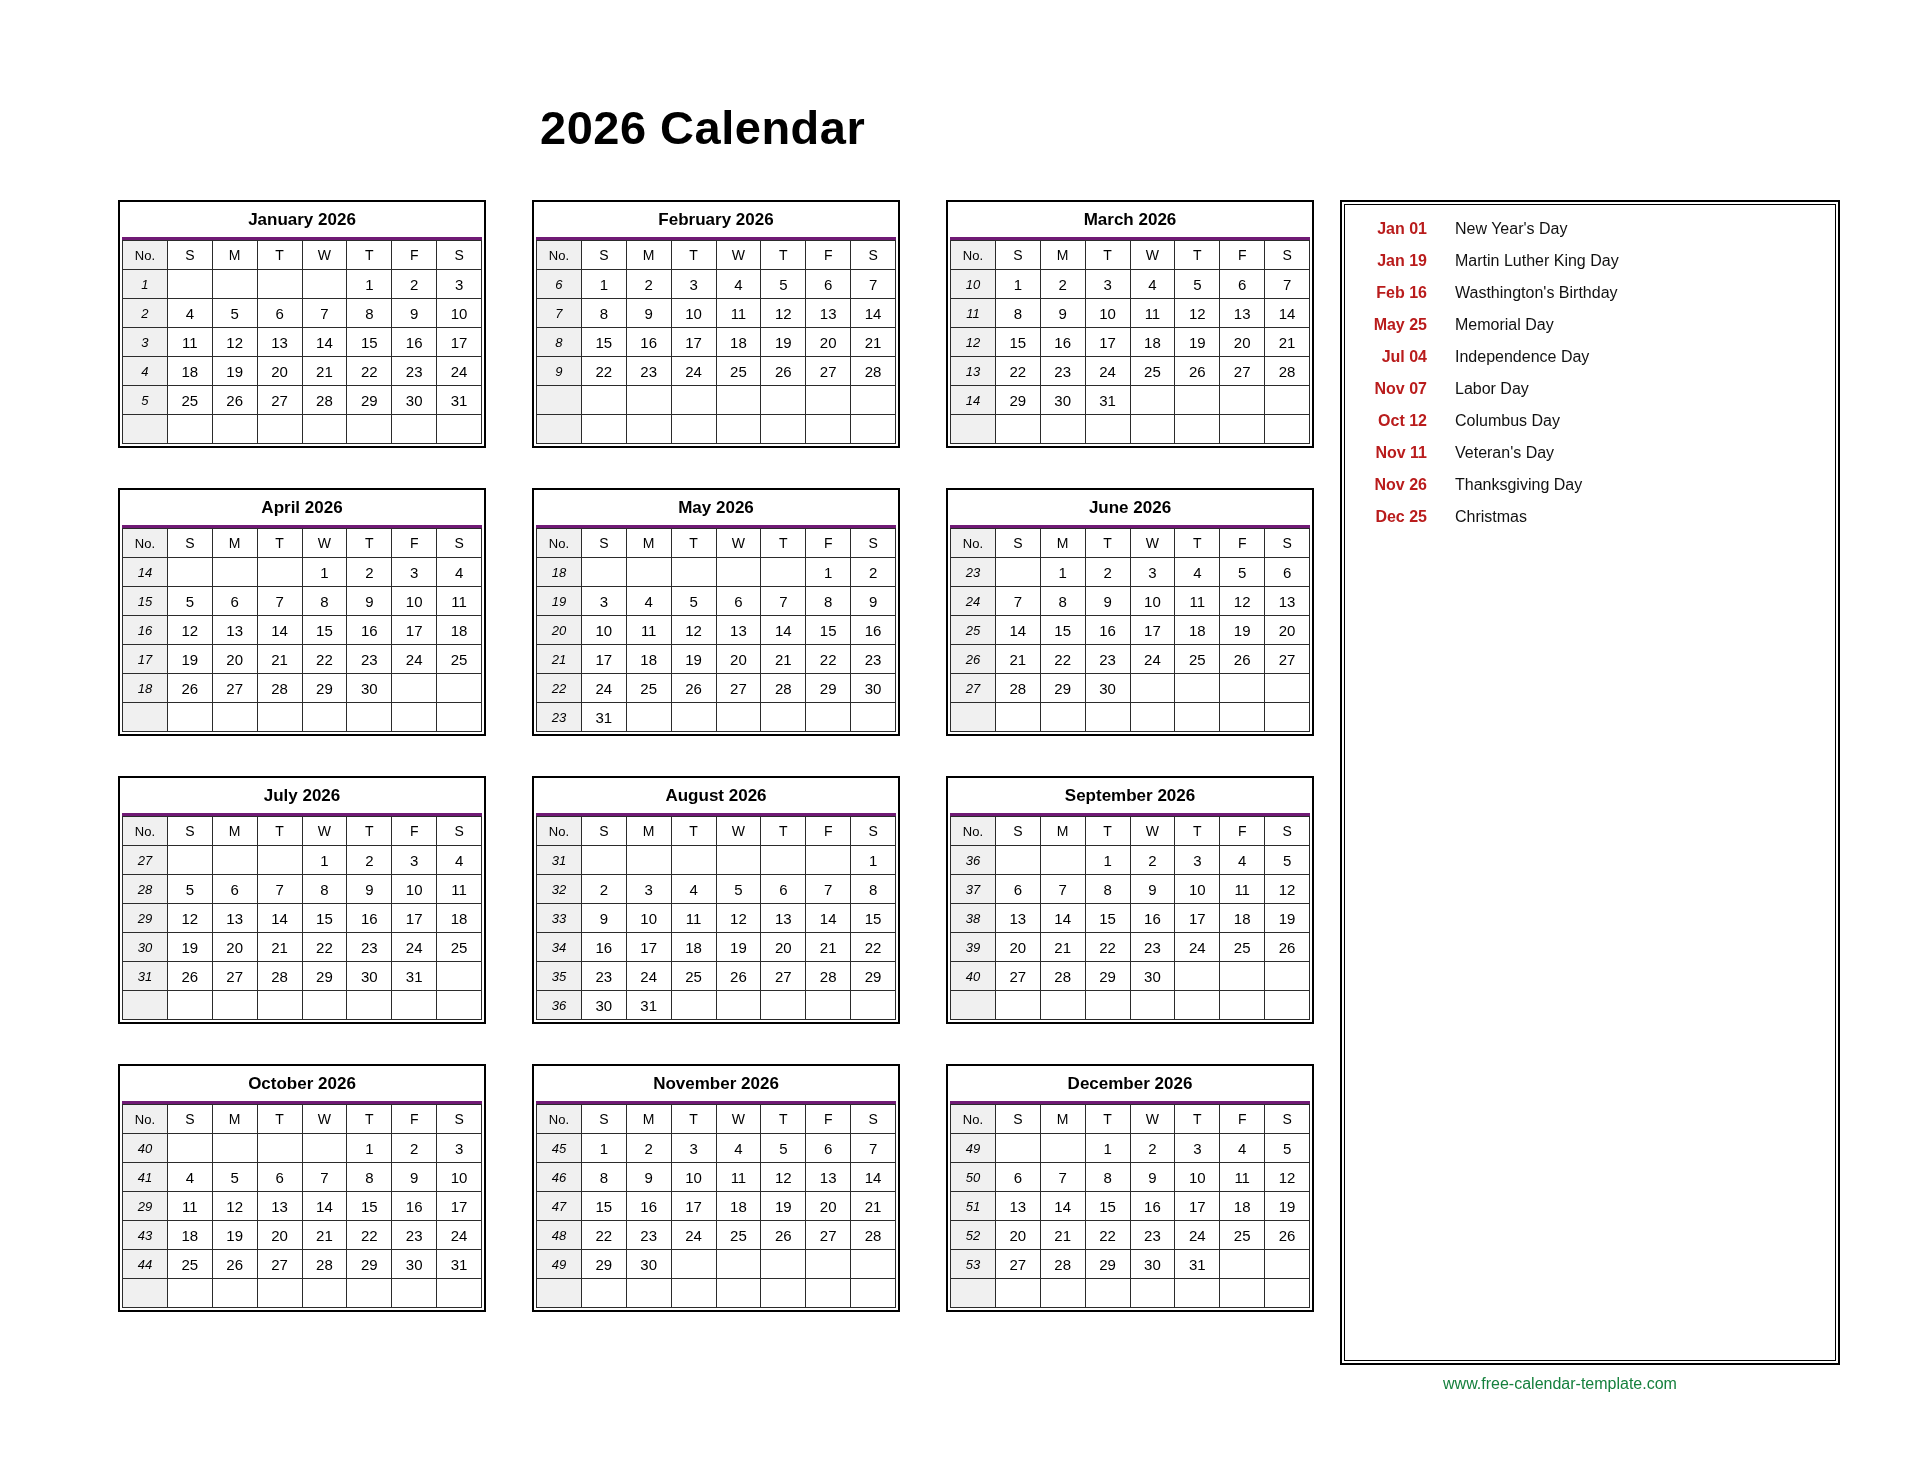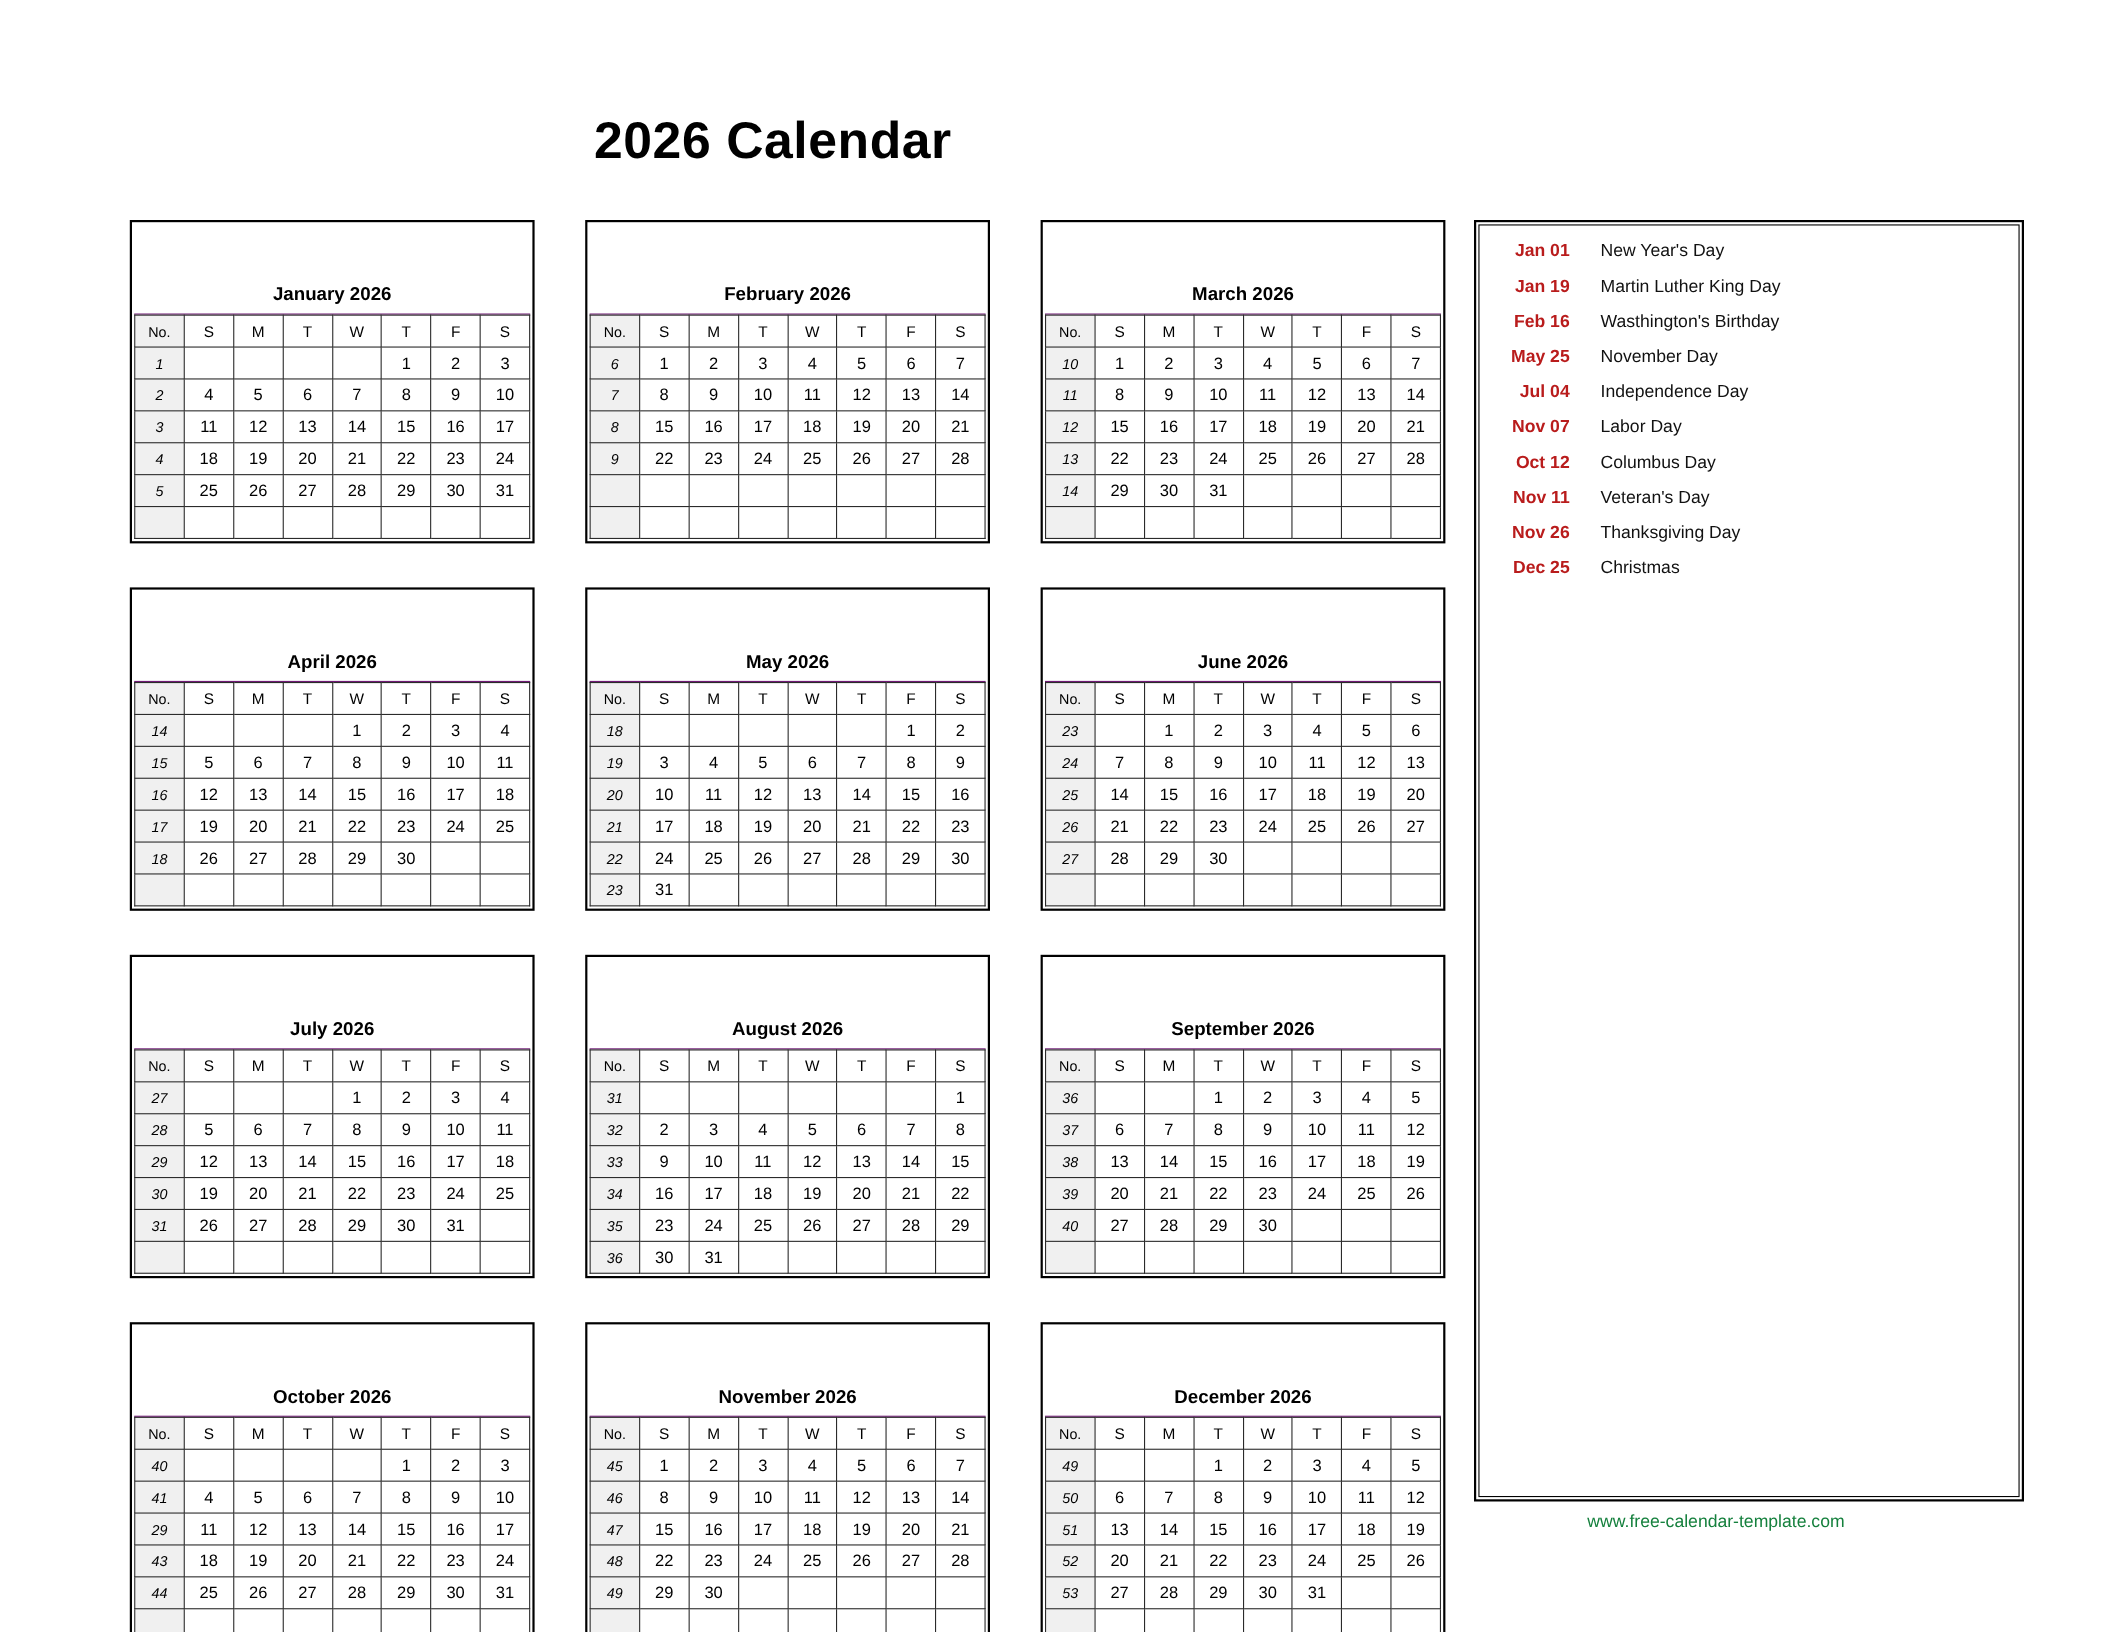--- a/index.html
+++ b/index.html
@@ -46,22 +46,21 @@
     border: 2px solid #000;
     padding: 2px;
     box-sizing: border-box;
   }
   .month:last-child { margin-right: 0; }
   .month-title {
     text-align: center;
     font-weight: bold;
     font-size: 17px;
     padding: 6px 0 7px 0;
-    border-bottom: 1px solid #701a75;
-    margin-top: 48px;
+    border-bottom: 3px solid #701a75;
   }
   table.cal {
     border-collapse: collapse;
     width: 100%;
     table-layout: fixed;
   }
   table.cal th, table.cal td {
     border: 1px solid #2b2b2b;
     height: 28px;
     text-align: center;
@@ -1109,21 +1108,21 @@
           <li class="holiday-item">
             <span class="holiday-date">Jan 19</span>
             <span class="holiday-name">Martin Luther King Day</span>
           </li>
           <li class="holiday-item">
             <span class="holiday-date">Feb 16</span>
             <span class="holiday-name">Wasthington's Birthday</span>
           </li>
           <li class="holiday-item">
             <span class="holiday-date">May 25</span>
-            <span class="holiday-name">November Day</span>
+            <span class="holiday-name">Memorial Day</span>
           </li>
           <li class="holiday-item">
             <span class="holiday-date">Jul 04</span>
             <span class="holiday-name">Independence Day</span>
           </li>
           <li class="holiday-item">
             <span class="holiday-date">Nov 07</span>
             <span class="holiday-name">Labor Day</span>
           </li>
           <li class="holiday-item">

